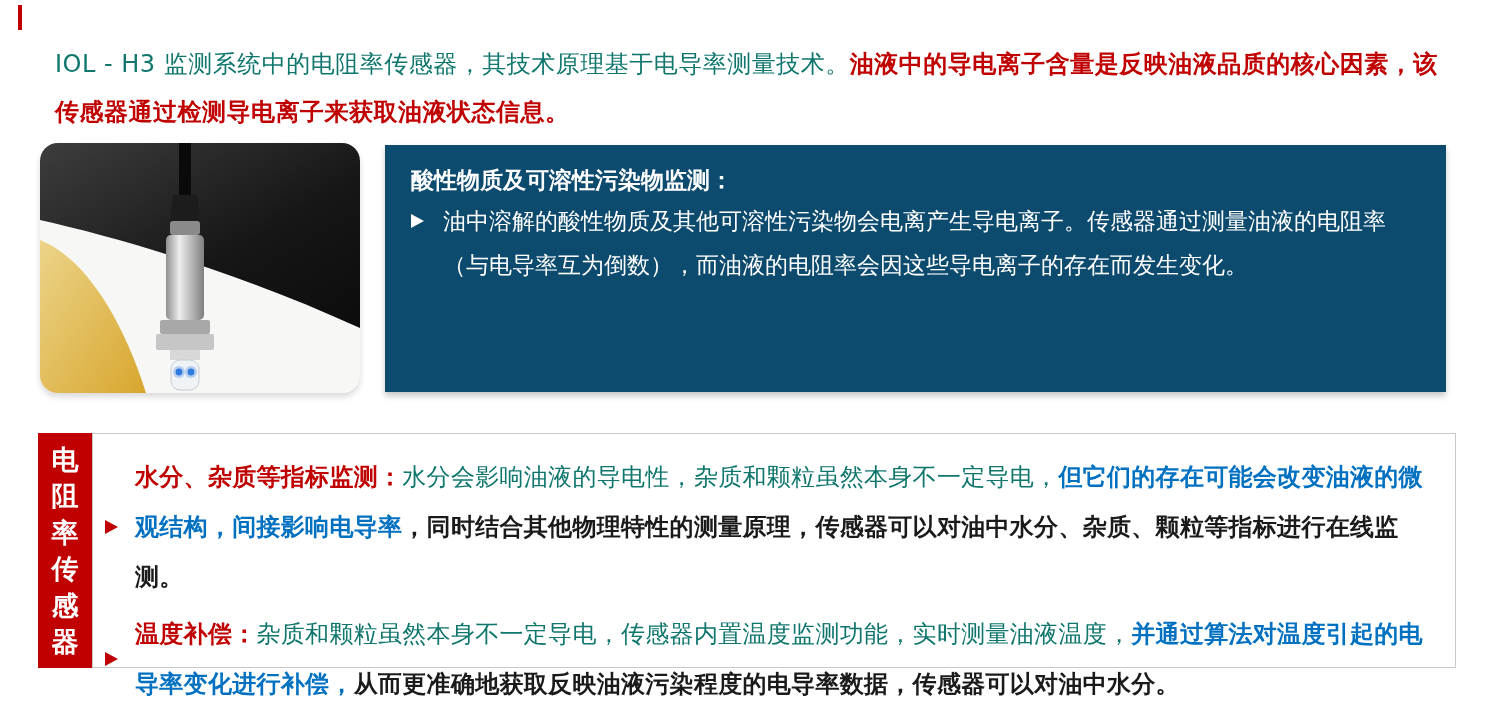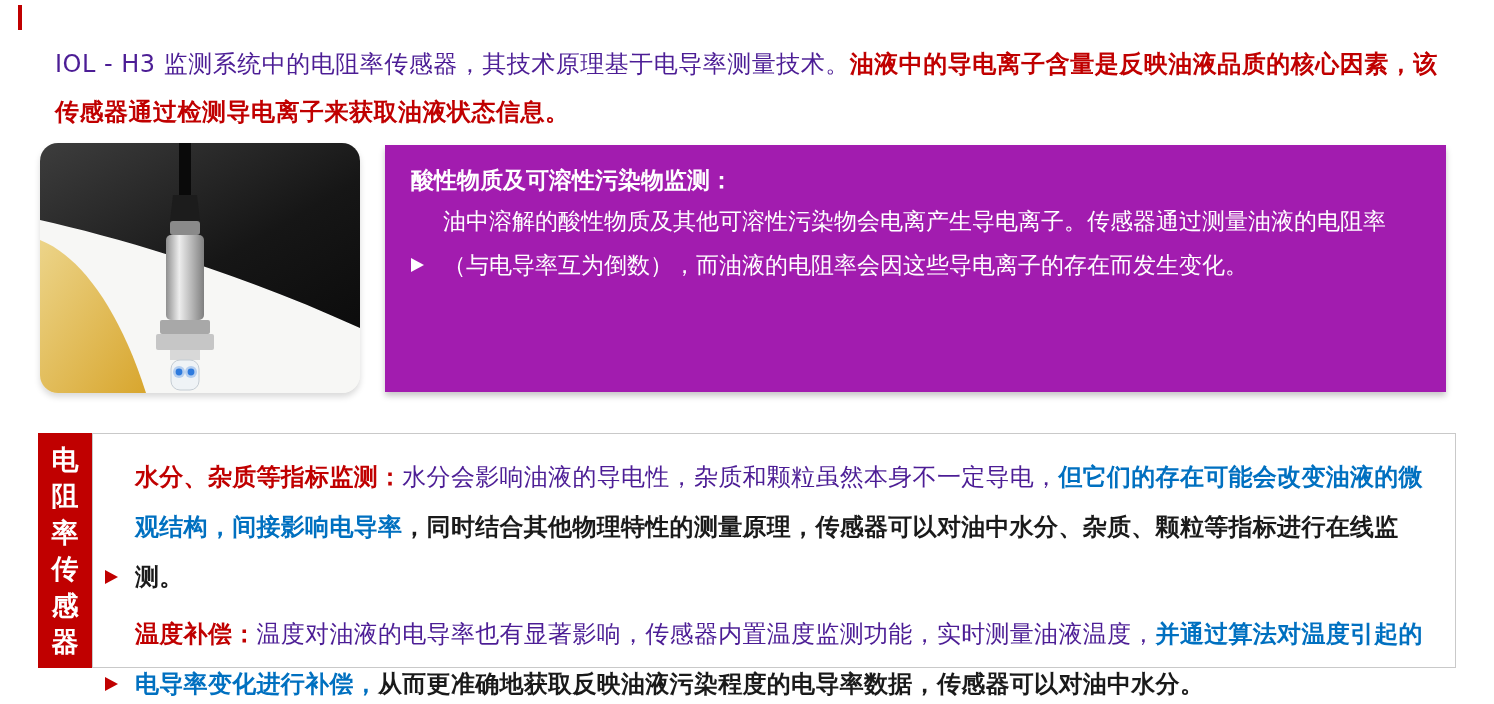--- a/index.html
+++ b/index.html
@@ -10,43 +10,43 @@
     color:#1a1a1a;
   }
   
   .accent-mark{position:absolute;left:18px;top:5px;width:4px;height:25px;background:#c00000;}
 
   
   .intro{
     position:absolute;left:55px;top:40px;width:1392px;margin:0;
     font-size:24px;line-height:48px;letter-spacing:0.5px;
   }
-  .seg-plain{color:#4c1d95;font-weight:400;}
+  .seg-plain{color:#0f766e;font-weight:400;}
   .seg-bold{color:#1a1a1a;font-weight:700;}
   .seg-red-bold{color:#c00000;font-weight:700;}
   .seg-blue-bold{color:#0070c0;font-weight:700;}
 
   
   .photo{
     position:absolute;left:40px;top:143px;width:320px;height:250px;
     border-radius:18px;overflow:hidden;background:#f5f5f3;
     box-shadow:0 4px 6px rgba(0,0,0,0.15);
   }
   .photo svg{display:block;}
 
   .blue-panel{
     position:absolute;left:385px;top:145px;width:1061px;height:247px;
     box-sizing:border-box;padding:16px 26px 0 26px;
-    background:#a21caf;color:#ffffff;
+    background:#0c4a6e;color:#ffffff;
     box-shadow:0 4px 6px rgba(0,0,0,0.22);
   }
   .panel-title{
     margin:0;font-size:23px;font-weight:700;line-height:38px;color:#ffffff;
   }
-  .p-bullet{display:flex;align-items:flex-end;font-size:23px;line-height:44px;font-weight:400;}
+  .p-bullet{display:flex;align-items:flex-start;font-size:23px;line-height:44px;font-weight:400;}
   .p-bullet .marker{flex:0 0 32px;display:flex;align-items:center;height:44px;}
   .tri{
     width:0;height:0;display:inline-block;
     border-left:13px solid currentColor;
     border-top:7px solid transparent;
     border-bottom:7px solid transparent;
   }
   .p-bullet .txt{flex:1;}
 
   
@@ -57,21 +57,21 @@
   .red-tab{
     flex:0 0 54px;background:#c00000;color:#ffffff;
     display:flex;flex-direction:column;align-items:center;justify-content:space-between;
     padding:13px 0;box-sizing:border-box;
   }
   .red-tab .ch{font-size:27px;font-weight:700;line-height:1;}
   .content-box{
     flex:1;background:#ffffff;border:1px solid #c9c9c9;
     box-sizing:border-box;padding:18px 22px 0 12px;
   }
-  .s-bullet{display:flex;align-items:flex-end;font-size:24px;line-height:50px;}
+  .s-bullet{display:flex;align-items:center;font-size:24px;line-height:50px;}
   .s-bullet + .s-bullet{margin-top:7px;}
   .s-bullet .marker{flex:0 0 30px;display:flex;align-items:center;height:50px;color:#c00000;}
   .s-bullet .txt{flex:1;letter-spacing:0.3px;}
 </style>
 </head>
 <body>
 
 <div class="accent-mark"></div>
 
 <p class="intro" id="intro"><span class="seg-plain">IOL - H3 监测系统中的电阻率传感器，其技术原理基于电导率测量技术。</span><span class="seg-red-bold">油液中的导电离子含量是反映油液品质的核心因素，该传感器通过检测导电离子来获取油液状态信息。</span></p>
@@ -138,16 +138,16 @@
       <div class="s-bullet">
         <span class="marker">
           <span class="tri"></span>
         </span>
         <span class="txt"><span class="seg-red-bold">水分、杂质等指标监测：</span><span class="seg-plain">水分会影响油液的导电性，杂质和颗粒虽然本身不一定导电，</span><span class="seg-blue-bold">但它们的存在可能会改变油液的微观结构，间接影响电导率</span><span class="seg-bold">，同时结合其他物理特性的测量原理，传感器可以对油中水分、杂质、颗粒等指标进行在线监测。</span></span>
       </div>
       <div class="s-bullet">
         <span class="marker">
           <span class="tri"></span>
         </span>
-        <span class="txt"><span class="seg-red-bold">温度补偿：</span><span class="seg-plain">温度对油液的电导率也有显著影响，传感器内置温度监测功能，实时测量油液温度，</span><span class="seg-blue-bold">并通过算法对温度引起的电导率变化进行补偿，</span><span class="seg-bold">从而更准确地获取反映油液污染程度的电导率数据，传感器可以对油中水分。</span></span>
+        <span class="txt"><span class="seg-red-bold">温度补偿：</span><span class="seg-plain">杂质和颗粒虽然本身不一定导电，传感器内置温度监测功能，实时测量油液温度，</span><span class="seg-blue-bold">并通过算法对温度引起的电导率变化进行补偿，</span><span class="seg-bold">从而更准确地获取反映油液污染程度的电导率数据，传感器可以对油中水分。</span></span>
       </div>
     </div>
 </div>
 
 </body></html>

